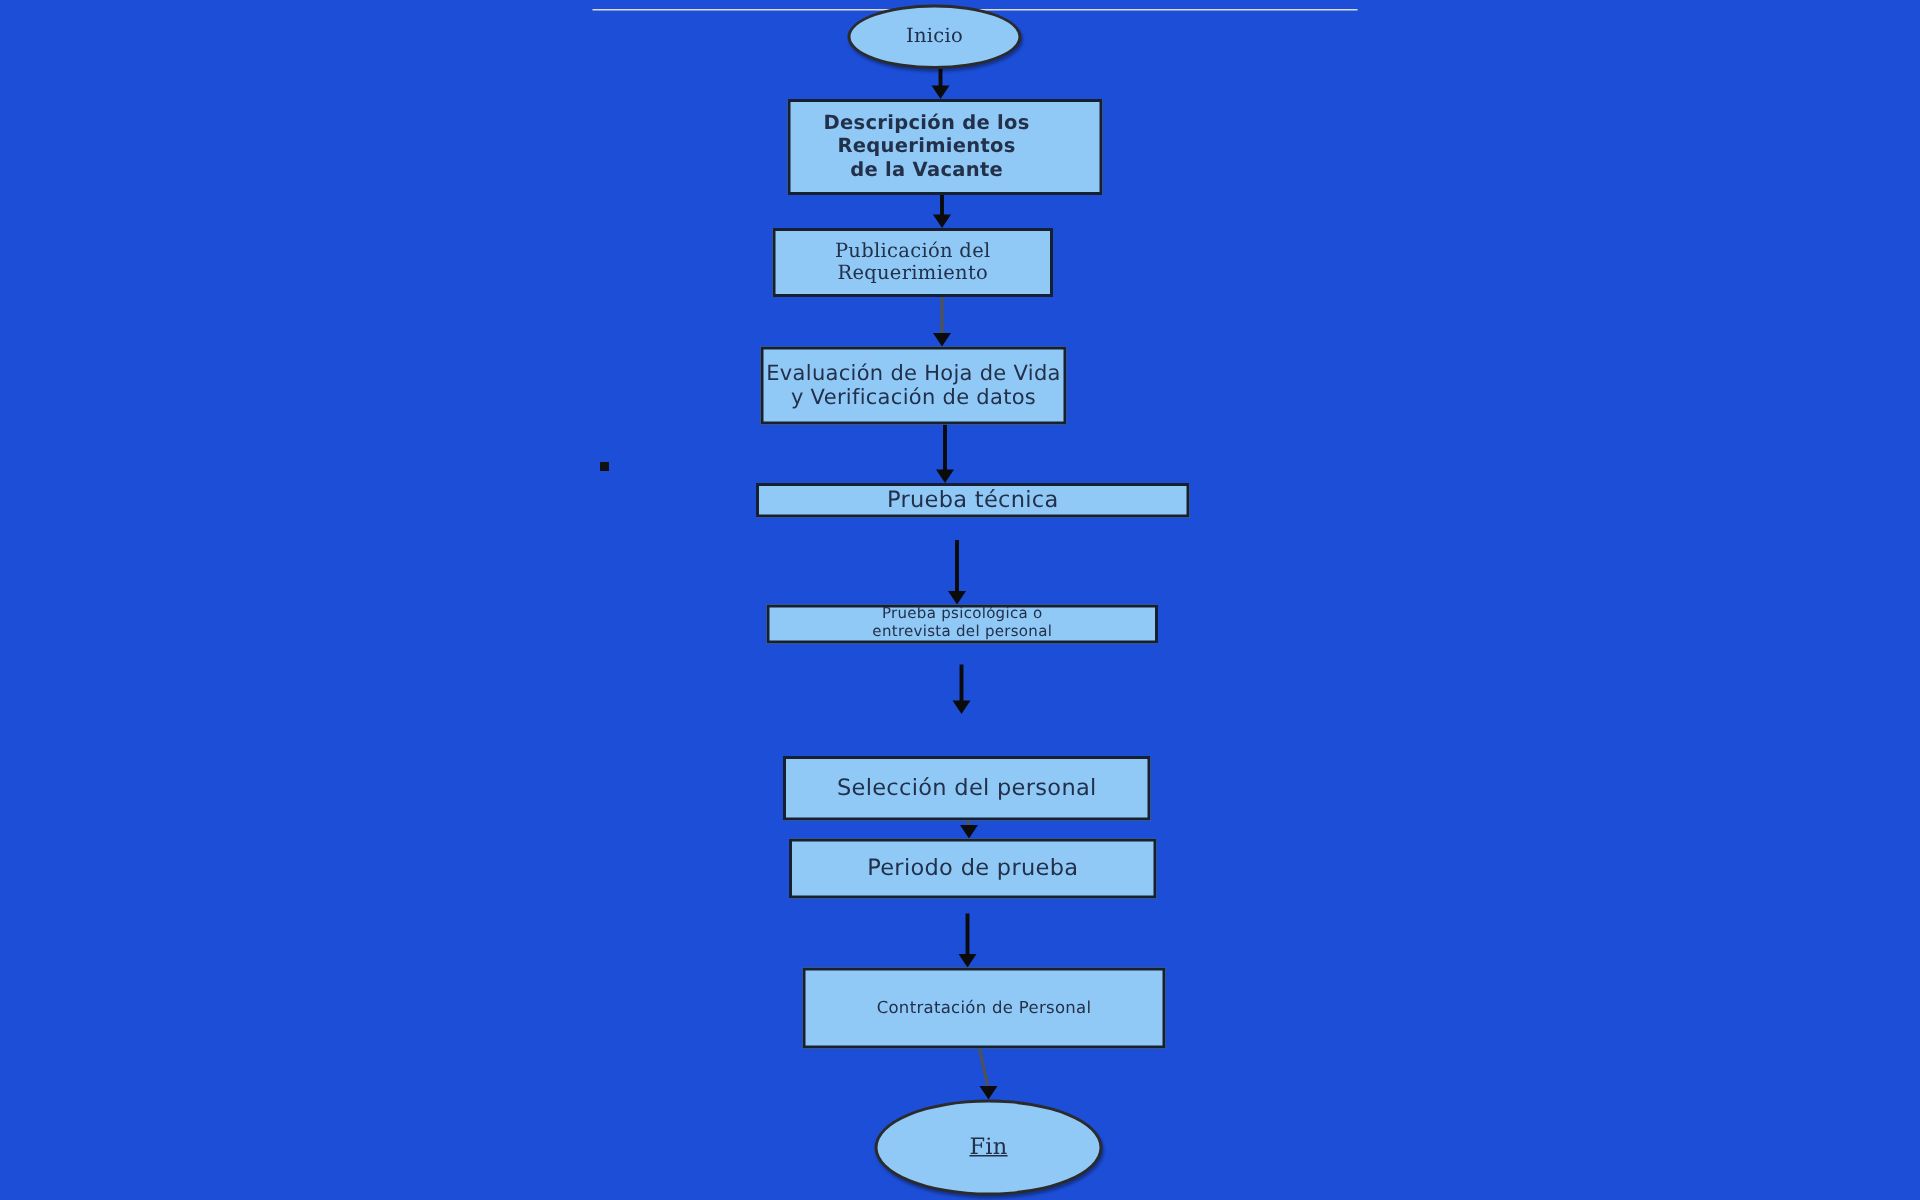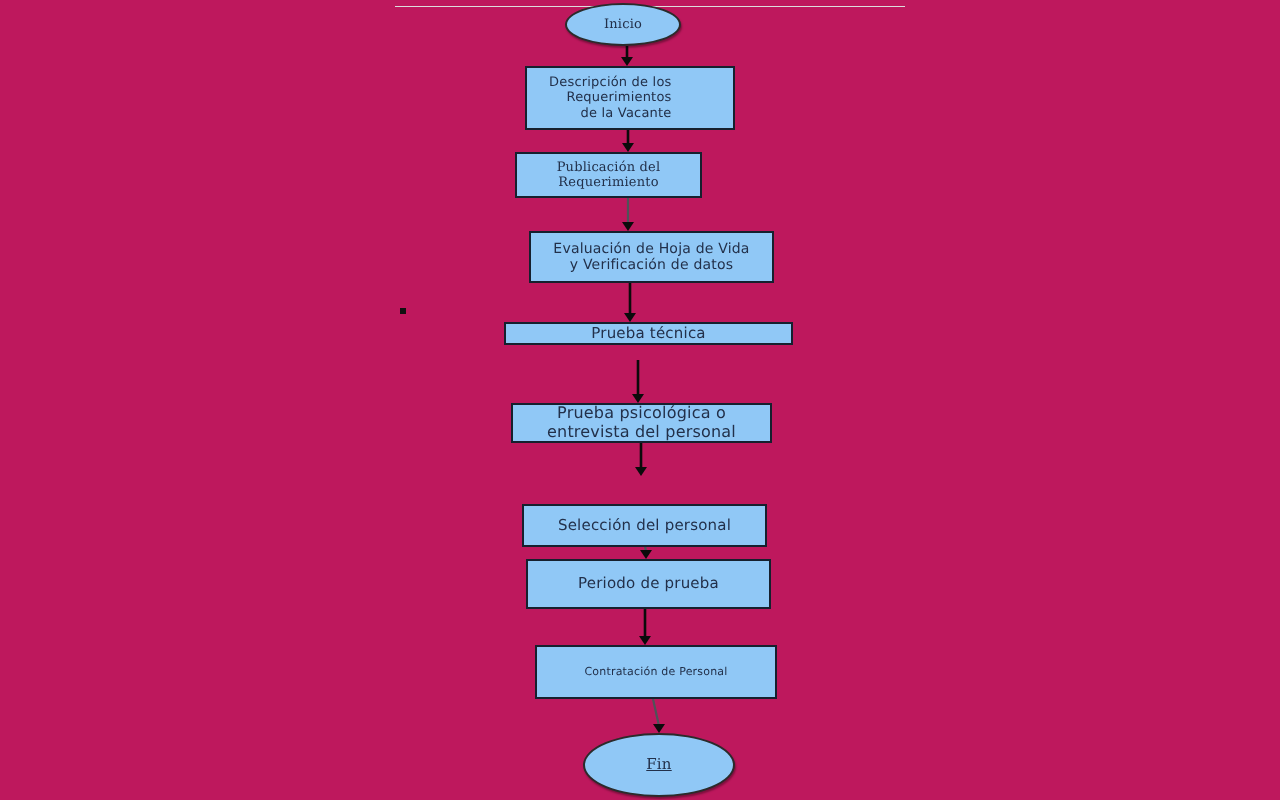--- a/index.html
+++ b/index.html
@@ -11,21 +11,21 @@
   body {
     width: 1280px;
     height: 800px;
     font-family: "DejaVu Sans", sans-serif;
     overflow: hidden;
   }
   #canvas {
     position: relative;
     width: 1280px;
     height: 800px;
-    background: #be185d;
+    background: #1d4ed8;
   }
   
   .top-rule {
     position: absolute;
     left: 395px;
     top: 6px;
     width: 510px;
     height: 1px;
     background: #dcdcdc;
   }
@@ -59,22 +59,23 @@
     border-radius: 50%;
     border: 2px solid #2b2b2b;
     box-shadow: 1px 2px 2px rgba(0,0,0,0.35);
     font-family: "DejaVu Serif", serif;
   }
   .node.serif {
     font-family: "DejaVu Serif", serif;
   }
   .node.align-left {
     justify-content: flex-start;
-    text-align: right;
+    text-align: center;
     padding-left: 22px;
+    font-weight: bold;
   }
   .node.align-center {
     text-align: center;
   }
   
   .connector {
     position: absolute;
     pointer-events: none;
   }
   .connector line {
@@ -136,23 +137,23 @@
         <polygon points="10,35 22,35 16,44"></polygon>
       </svg>
     </div>
   <div id="node-layer">
       <div class="node terminator align-center" style="left: 565px; top: 3px; width: 116px; height: 43px; font-size: 13px;">Inicio</div>
       <div class="node process align-left" style="left: 525px; top: 66px; width: 210px; height: 64px; font-size: 13px;">Descripción de los
 Requerimientos
 de la Vacante</div>
       <div class="node process serif align-center" style="left: 515px; top: 152px; width: 187px; height: 46px; font-size: 13px;">Publicación del
 Requerimiento</div>
-      <div class="node process align-center" style="left: 507px; top: 231px; width: 245px; height: 52px; font-size: 14px; margin-left: 22px;">Evaluación de Hoja de Vida
+      <div class="node process align-center" style="left: 507px; top: 231px; width: 204px; height: 52px; font-size: 14px;">Evaluación de Hoja de Vida
 y Verificación de datos</div>
       <div class="node process align-center" style="left: 504px; top: 322px; width: 289px; height: 23px; font-size: 15px;">Prueba técnica</div>
-      <div class="node process align-center" style="left: 511px; top: 403px; width: 261px; height: 40px; font-size: 16px;">Prueba psicológica o
+      <div class="node process align-center" style="left: 511px; top: 403px; width: 261px; height: 26px; font-size: 10px;">Prueba psicológica o
 entrevista del personal</div>
       <div class="node process align-center" style="left: 522px; top: 476px; width: 245px; height: 43px; font-size: 15px; margin-top: 28px;">Selección del personal</div>
-      <div class="node process align-center" style="left: 526px; top: 559px; width: 245px; height: 50px; font-size: 15px;">Periodo de prueba</div>
+      <div class="node process align-center" style="left: 526px; top: 559px; width: 245px; height: 40px; font-size: 15px;">Periodo de prueba</div>
       <div class="node process align-center" style="left: 535px; top: 645px; width: 242px; height: 54px; font-size: 11px;">Contratación de Personal</div>
       <div class="node terminator align-center" style="left: 583px; top: 733px; width: 152px; height: 64px; font-size: 15px; text-decoration: underline;">Fin</div>
     </div>
 </div>
 
 </body></html>

